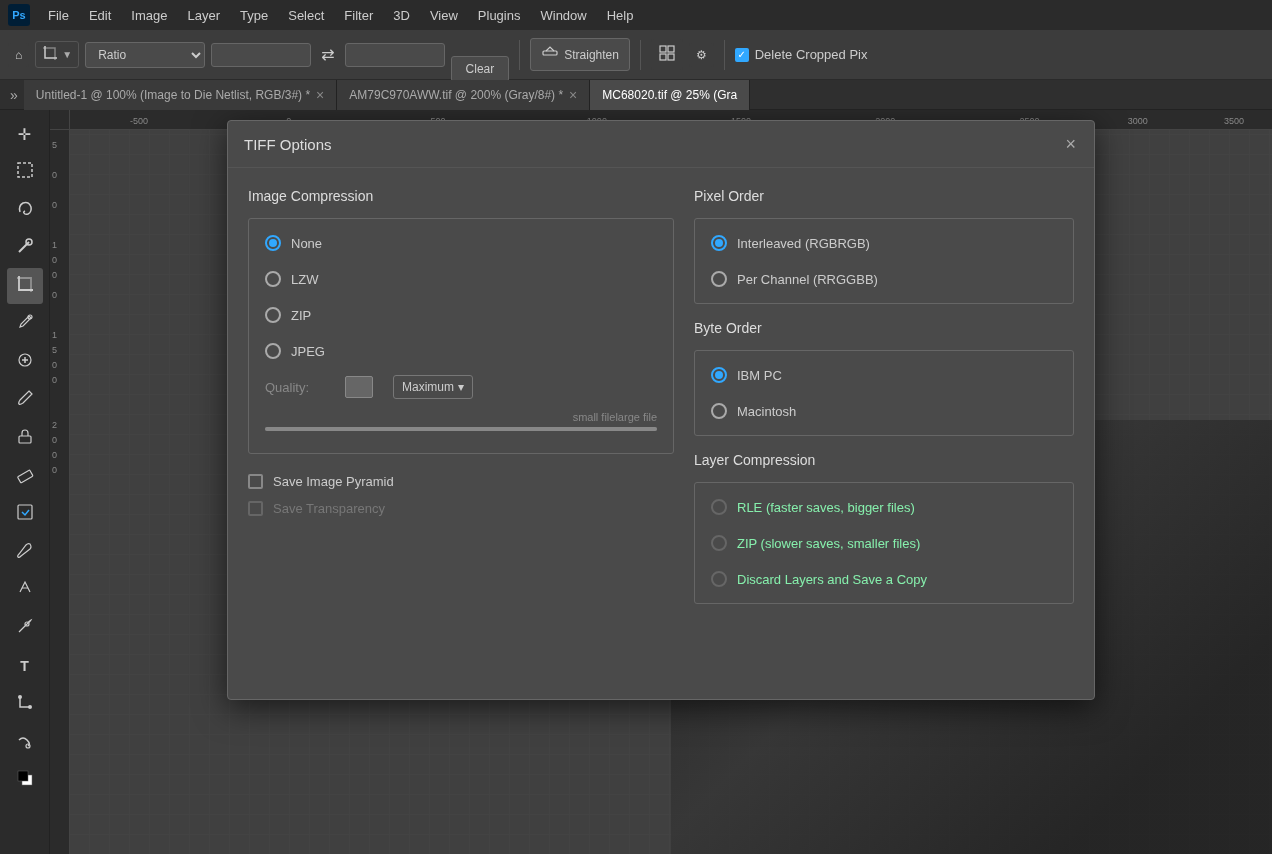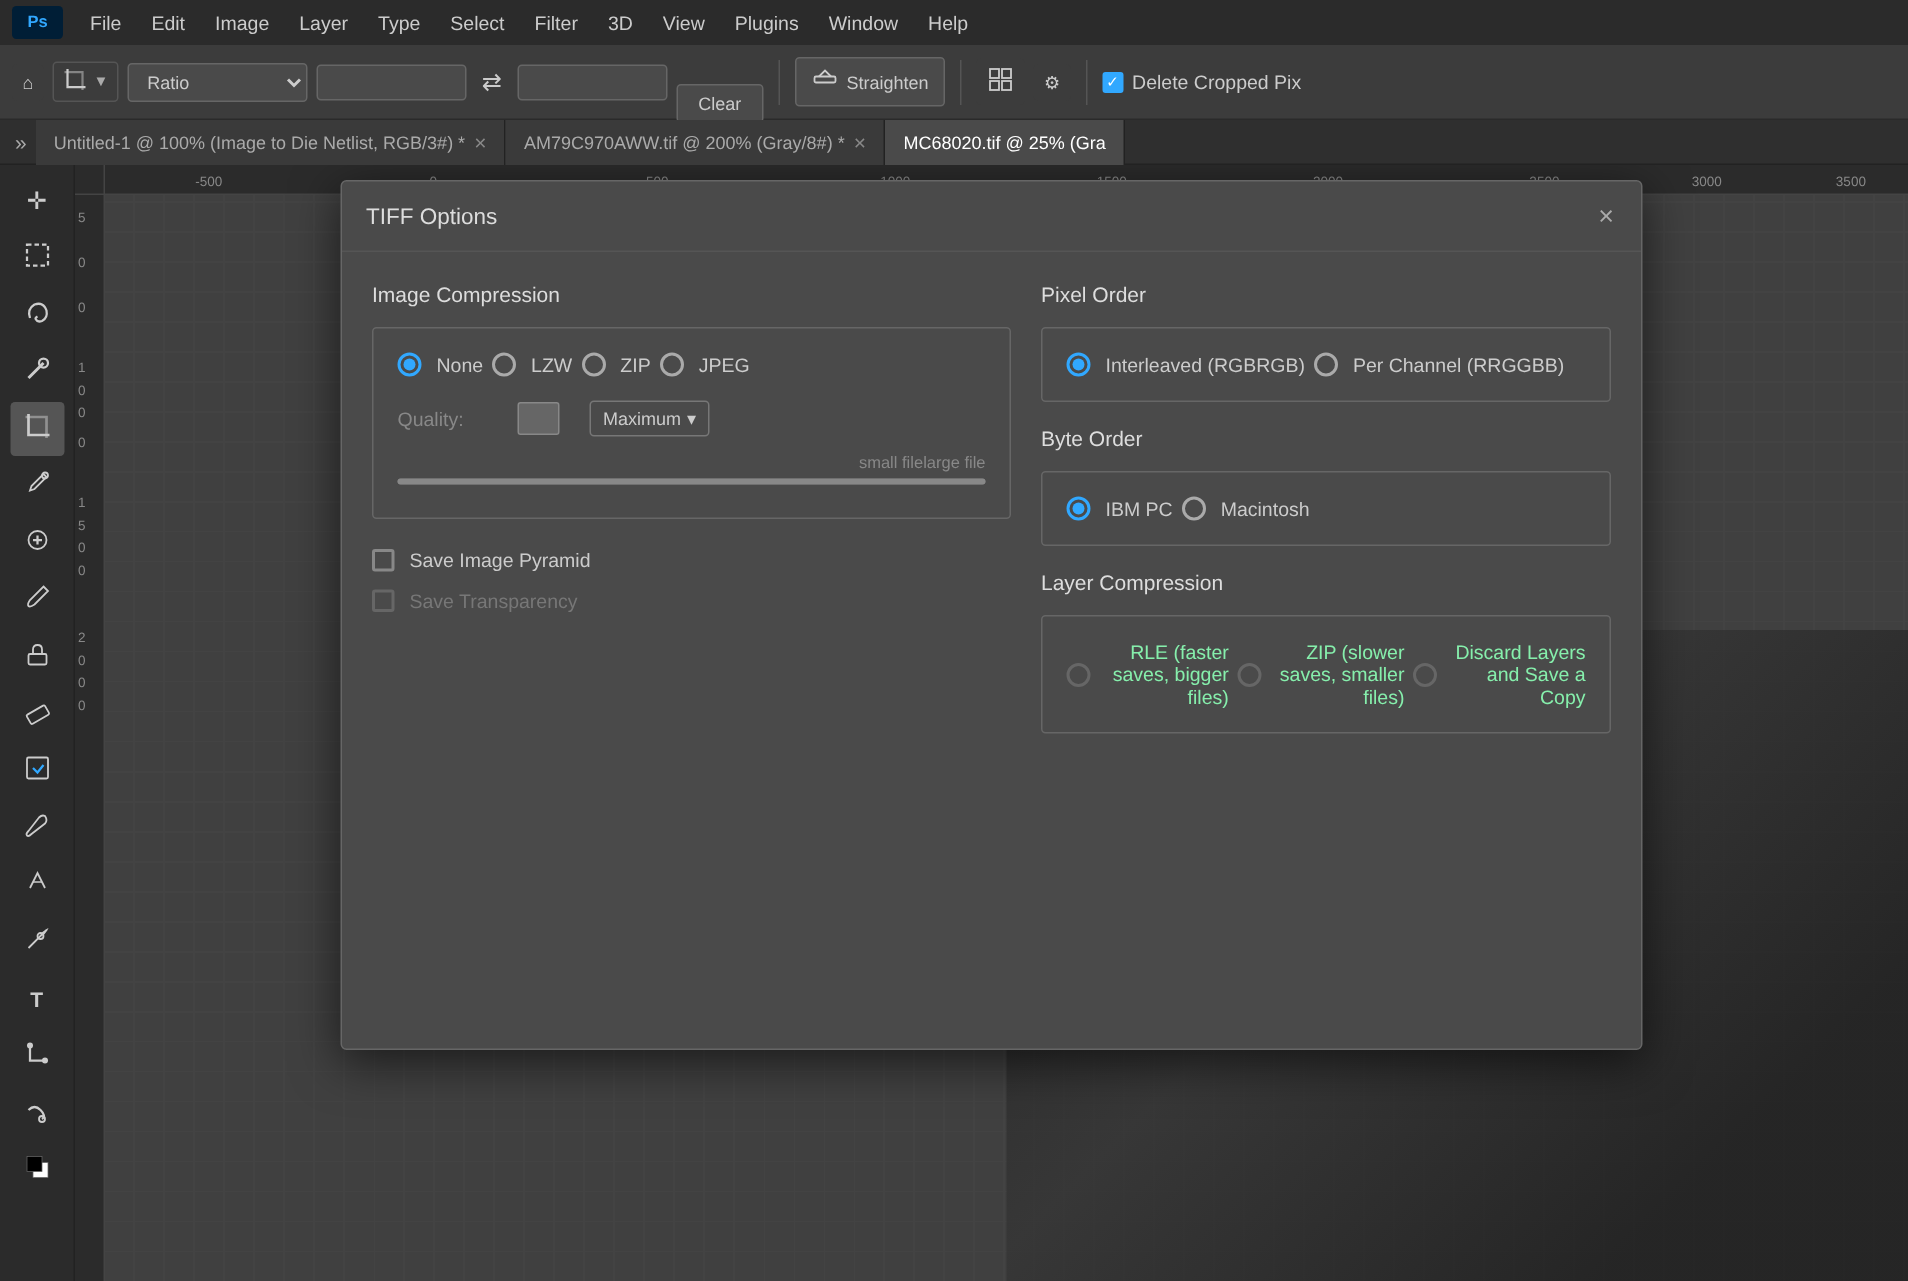--- a/index.html
+++ b/index.html
@@ -16,21 +16,21 @@
     
     #menu-bar {
       display: flex;
       align-items: center;
       background: #2b2b2b;
       height: 30px;
       padding: 0 8px;
       gap: 4px;
     }
     .ps-logo {
-      width: 34px;
+      width: 22px;
       height: 22px;
       background: #001e36;
       border-radius: 3px;
       display: flex;
       align-items: center;
       justify-content: center;
       color: #31a8ff;
       font-weight: bold;
       font-size: 11px;
       margin-right: 6px;
@@ -346,22 +346,22 @@
 
     .section-box {
       border: 1px solid #666;
       border-radius: 3px;
       padding: 16px;
     }
 
     
     .radio-group {
       display: flex;
-      flex-direction: row;
-      gap: 6px;
+      flex-direction: column;
+      gap: 20px;
     }
 
     .radio-item {
       display: flex;
       align-items: center;
       gap: 10px;
       cursor: pointer;
     }
 
     .radio-circle {

